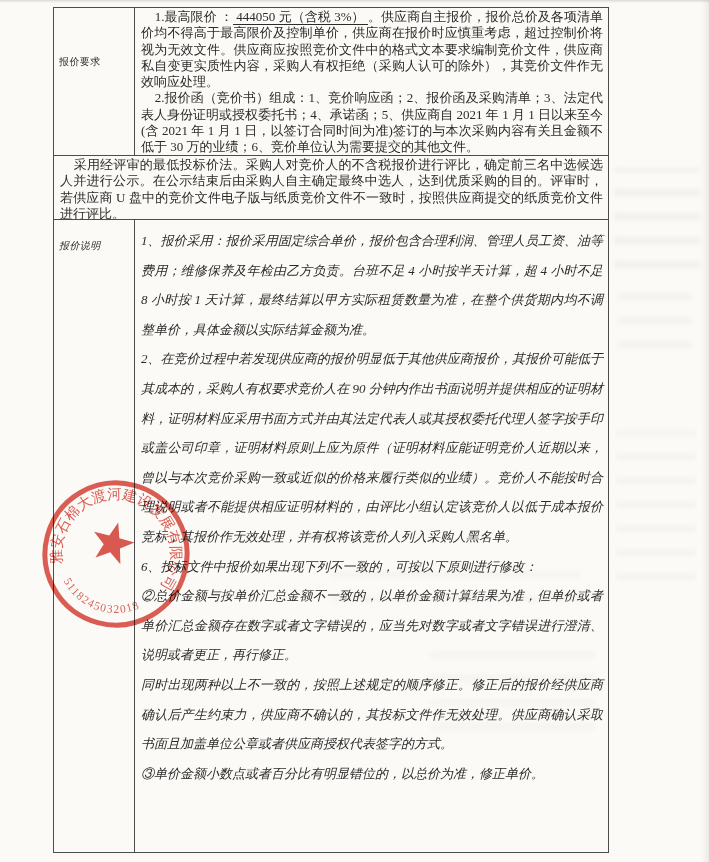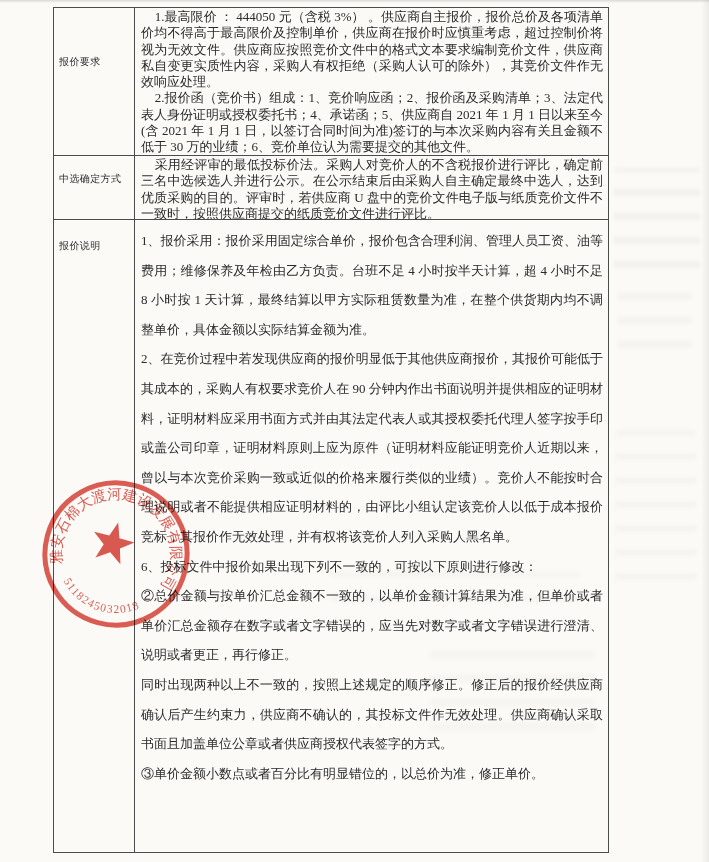--- a/index.html
+++ b/index.html
@@ -18,42 +18,42 @@
     content:""; position:absolute; right:0; top:0; width:8px; height:100%;
     background:linear-gradient(270deg, rgba(140,140,135,.14), rgba(140,140,135,0));
     pointer-events:none;
   }
   .doc-table{
     position:absolute; left:53px; top:7px; width:556px; height:846px;
     border:1.6px solid #4c4c4c; box-sizing:border-box;
     display:flex; flex-direction:column;
   }
   .t-row{ display:flex; box-sizing:border-box; border-bottom:1.6px solid #4c4c4c; }
-  .t-row:last-child{ border-bottom:none; flex:1; }
+  .t-row:last-child{ border-bottom:none; flex:1;font-style:italic; }
   .label-cell{
     width:81px; flex:0 0 81px; box-sizing:border-box;
     border-right:1.6px solid #4c4c4c;
     font-size:10px; letter-spacing:.4px; line-height:28px;
     padding:0 2px 0 5px;
   }
   .content-cell{
     flex:1; box-sizing:border-box; overflow:hidden;
     padding:1px 5px 0 6px;
     text-align:justify; text-justify:inter-ideograph;
   }
   .row1{ height:148px; flex:0 0 148px; }
   .row2{ height:64px;  flex:0 0 64px;  }
   .row1 .label-cell{ padding-top:40px; }
   .row2 .label-cell{ padding-top:9px; }
   .row3 .label-cell{ padding-top:12px; }
   .row1 .content-cell, .row2 .content-cell{ font-size:13px; line-height:16.3px; }
   .row3 .content-cell{ font-size:13px; line-height:29.6px; padding-top:6px; }
   .content-cell p{ margin:0; }
   .indent1{ text-indent:1.05em; }
-  .u{ text-underline-offset:3px; }
+  .u{ text-decoration:underline; text-underline-offset:3px; }
   
   .seal{
     position:absolute; left:6px; top:444px; width:220px; height:220px;
     mix-blend-mode:multiply; opacity:.88; filter:blur(.4px) saturate(1.05);
     pointer-events:none;
   }
   .seal text{ font-family:"Liberation Serif","DejaVu Serif",serif; }
   
   .smudge{
     position:absolute; pointer-events:none; filter:blur(2px);
@@ -75,21 +75,20 @@
     <div class="t-row row1">
       <div class="label-cell">报价要求</div>
       <div class="content-cell">
         <p class="indent1"><span>1.最高限价 ：</span><span class="u"> 444050 元（含税 3%） </span><span>。供应商自主报价，报价总价及各项清单价均不得高于最高限价及控制单价，供应商在报价时应慎重考虑，超过控制价将视为无效文件。供应商应按照竞价文件中的格式文本要求编制竞价文件，供应商私自变更实质性内容，采购人有权拒绝（采购人认可的除外），其竞价文件作无效响应处理。</span></p>
         <p class="indent1">2.报价函（竞价书）组成：1、竞价响应函；2、报价函及采购清单；3、法定代表人身份证明或授权委托书；4、承诺函；5、供应商自 2021 年 1 月 1 日以来至今(含 2021 年 1 月 1 日，以签订合同时间为准)签订的与本次采购内容有关且金额不低于 30 万的业绩；6、竞价单位认为需要提交的其他文件。</p>
 
       </div>
     </div>
 
     <div class="t-row row2">
-      <div class="label-cell">中选确定方式</div>
       <div class="content-cell">
         <p class="indent1">采用经评审的最低投标价法。采购人对竞价人的不含税报价进行评比，确定前三名中选候选人并进行公示。在公示结束后由采购人自主确定最终中选人，达到优质采购的目的。评审时，若供应商 U 盘中的竞价文件电子版与纸质竞价文件不一致时，按照供应商提交的纸质竞价文件进行评比。</p>
       </div>
     </div>
 
     <div class="t-row row3">
       <div class="label-cell">报价说明</div>
       <div class="content-cell">
         <p>1、报价采用：报价采用固定综合单价，报价包含合理利润、管理人员工资、油等费用；维修保养及年检由乙方负责。台班不足 4 小时按半天计算，超 4 小时不足 8 小时按 1 天计算，最终结算以甲方实际租赁数量为准，在整个供货期内均不调整单价，具体金额以实际结算金额为准。</p>
         <p>2、在竞价过程中若发现供应商的报价明显低于其他供应商报价，其报价可能低于其成本的，采购人有权要求竞价人在 90 分钟内作出书面说明并提供相应的证明材料，证明材料应采用书面方式并由其法定代表人或其授权委托代理人签字按手印或盖公司印章，证明材料原则上应为原件（证明材料应能证明竞价人近期以来，曾以与本次竞价采购一致或近似的价格来履行类似的业绩）。竞价人不能按时合理说明或者不能提供相应证明材料的，由评比小组认定该竞价人以低于成本报价竞标，其报价作无效处理，并有权将该竞价人列入采购人黑名单。</p>

